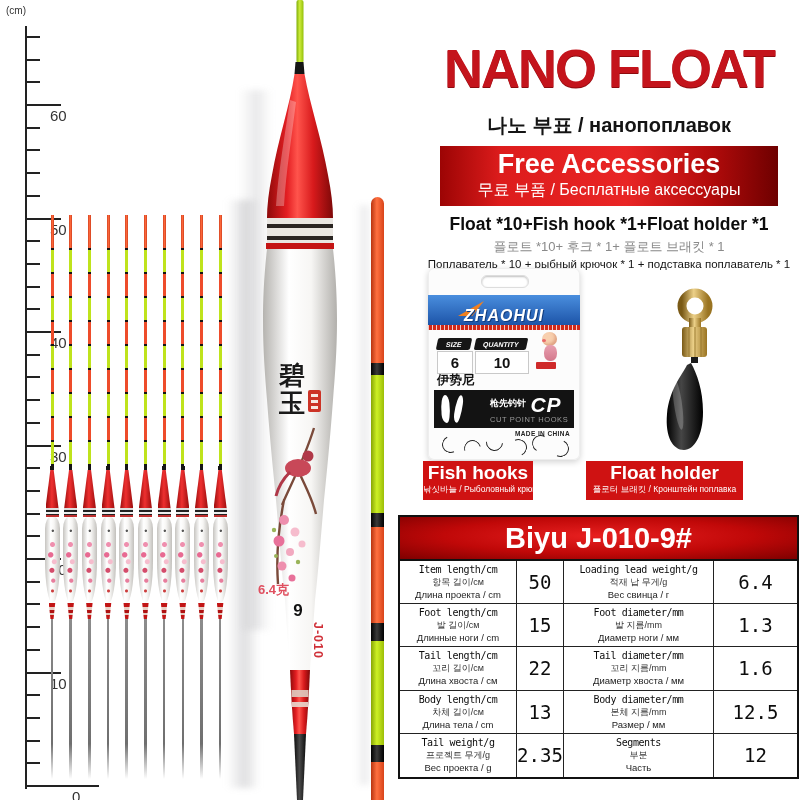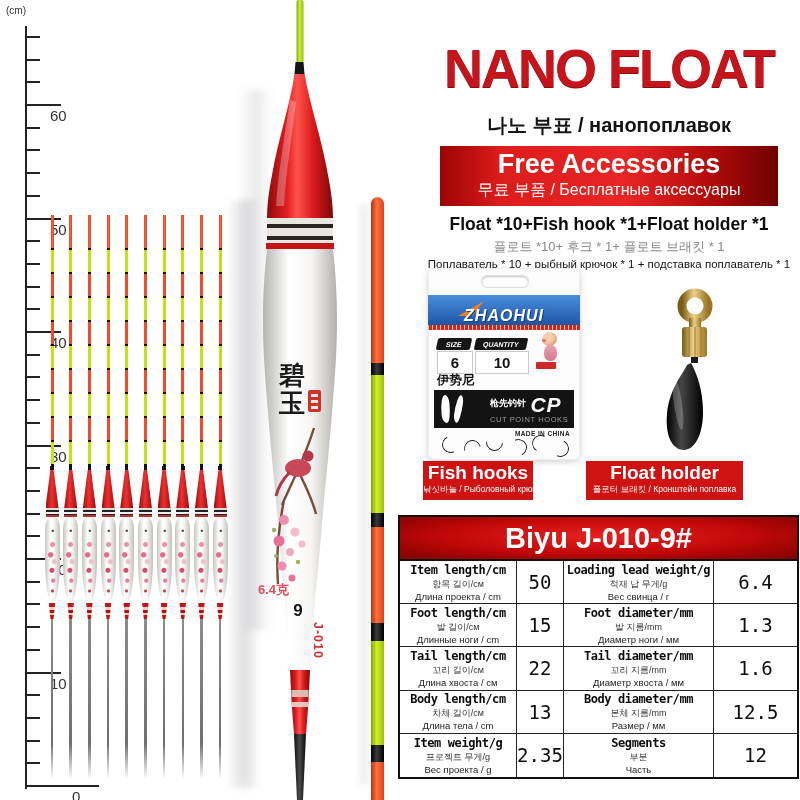--- a/index.html
+++ b/index.html
@@ -121,21 +121,21 @@
   #spec-table{position:absolute;left:398px;top:515px;width:397px;border:2px solid #111;background:#fff;}
   #spec-header{height:42px;display:flex;align-items:center;justify-content:center;
       background:radial-gradient(ellipse at 50% 45%,#e82020 0%,#c00808 55%,#7e0000 100%);
       border-bottom:2px solid #111;}
   #spec-title{color:#fff;font-size:29px;font-weight:800;letter-spacing:0;}
   #spec-grid{display:grid;grid-template-columns:117px 47px 150px 1fr;grid-auto-rows:43.2px;}
   .cell{border-right:1px solid #222;border-bottom:1px solid #222;display:flex;flex-direction:column;
       align-items:center;justify-content:center;overflow:hidden;}
   .cell:nth-child(4n){border-right:none;}
   .cell.last-row{border-bottom:none;}
-  .lbl-en{font-family:"DejaVu Sans Mono",monospace;font-weight:700;font-size:12px;letter-spacing:-.4px;
+  .lbl-en{font-family:"DejaVu Sans Mono",monospace;font-weight:400;font-size:10px;letter-spacing:-.4px;
       color:#0c0c0c;white-space:nowrap;}
   .lbl-ko{font-size:9px;color:#333;margin-top:1px;white-space:nowrap;}
   .lbl-ru{font-size:9.5px;color:#1c1c1c;white-space:nowrap;}
   .val{font-family:"DejaVu Sans Mono",monospace;font-size:19px;color:#0c0c0c;}
 </style>
 </head>
 <body>
 
 <div id="canvas">
 
@@ -520,21 +520,21 @@
         </div>
         <div class="cell">
           <div class="lbl-en">Body diameter/mm</div>
           <div class="lbl-ko">본체 지름/mm</div>
           <div class="lbl-ru">Размер / мм</div>
         </div>
         <div class="cell">
           <span class="val">12.5</span>
         </div>
         <div class="cell last-row">
-          <div class="lbl-en">Item weight/g</div>
+          <div class="lbl-en">Tail weight/g</div>
           <div class="lbl-ko">프로젝트 무게/g</div>
           <div class="lbl-ru">Вес проекта / g</div>
         </div>
         <div class="cell last-row">
           <span class="val">2.35</span>
         </div>
         <div class="cell last-row">
           <div class="lbl-en">Segments</div>
           <div class="lbl-ko">부분</div>
           <div class="lbl-ru">Часть</div>

